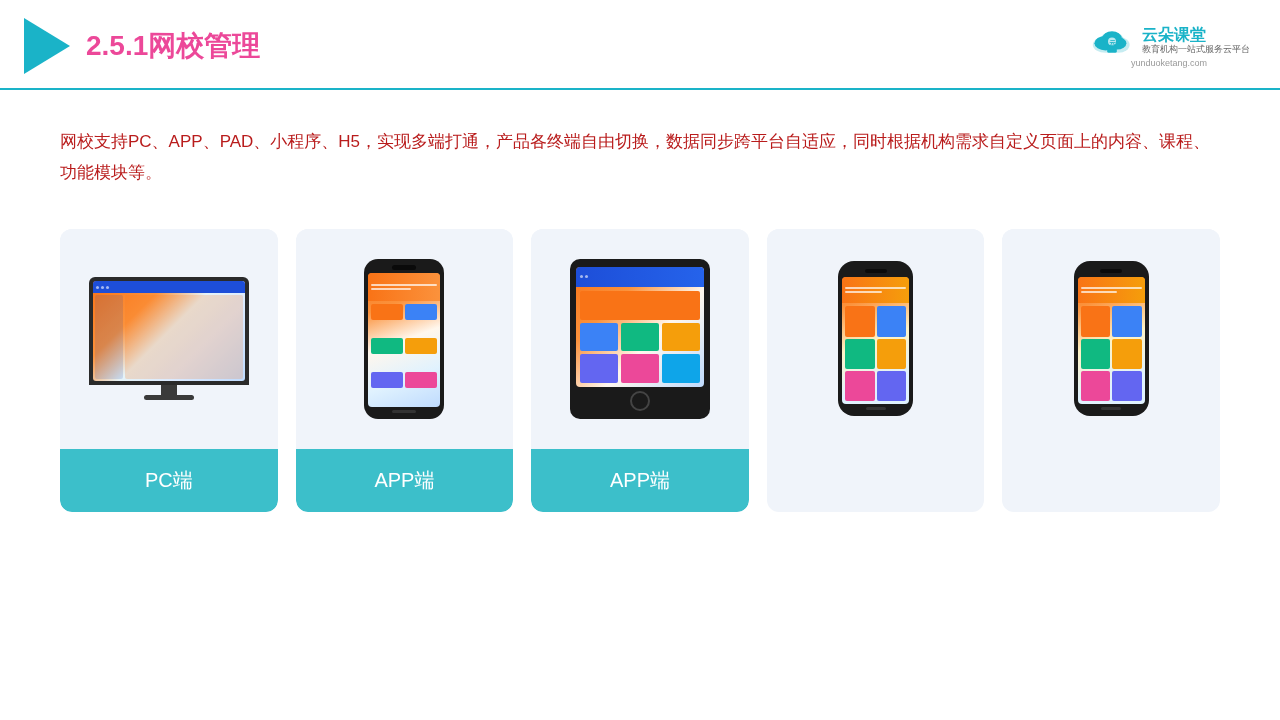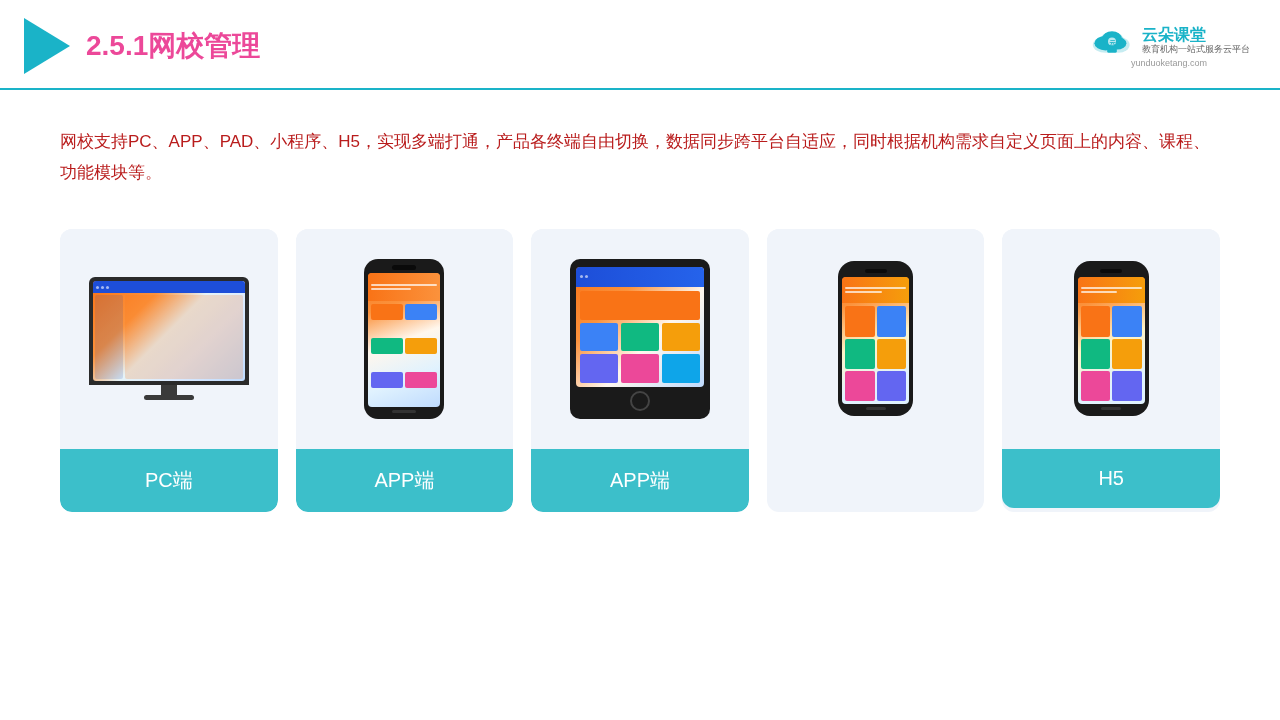--- a/index.html
+++ b/index.html
@@ -478,17 +478,16 @@
               <div class="mini-body-item" style="background:#3b82f6"></div>
               <div class="mini-body-item" style="background:#10b981"></div>
               <div class="mini-body-item" style="background:#f59e0b"></div>
               <div class="mini-body-item" style="background:#ec4899"></div>
               <div class="mini-body-item" style="background:#6366f1"></div>
             </div>
           </div>
           <div class="mini-phone-bottom"></div>
         </div>
       </div>
-      <div class="card-label">H5</div>
     </div>
 
   </div>
 </div>
 
 </body></html>

